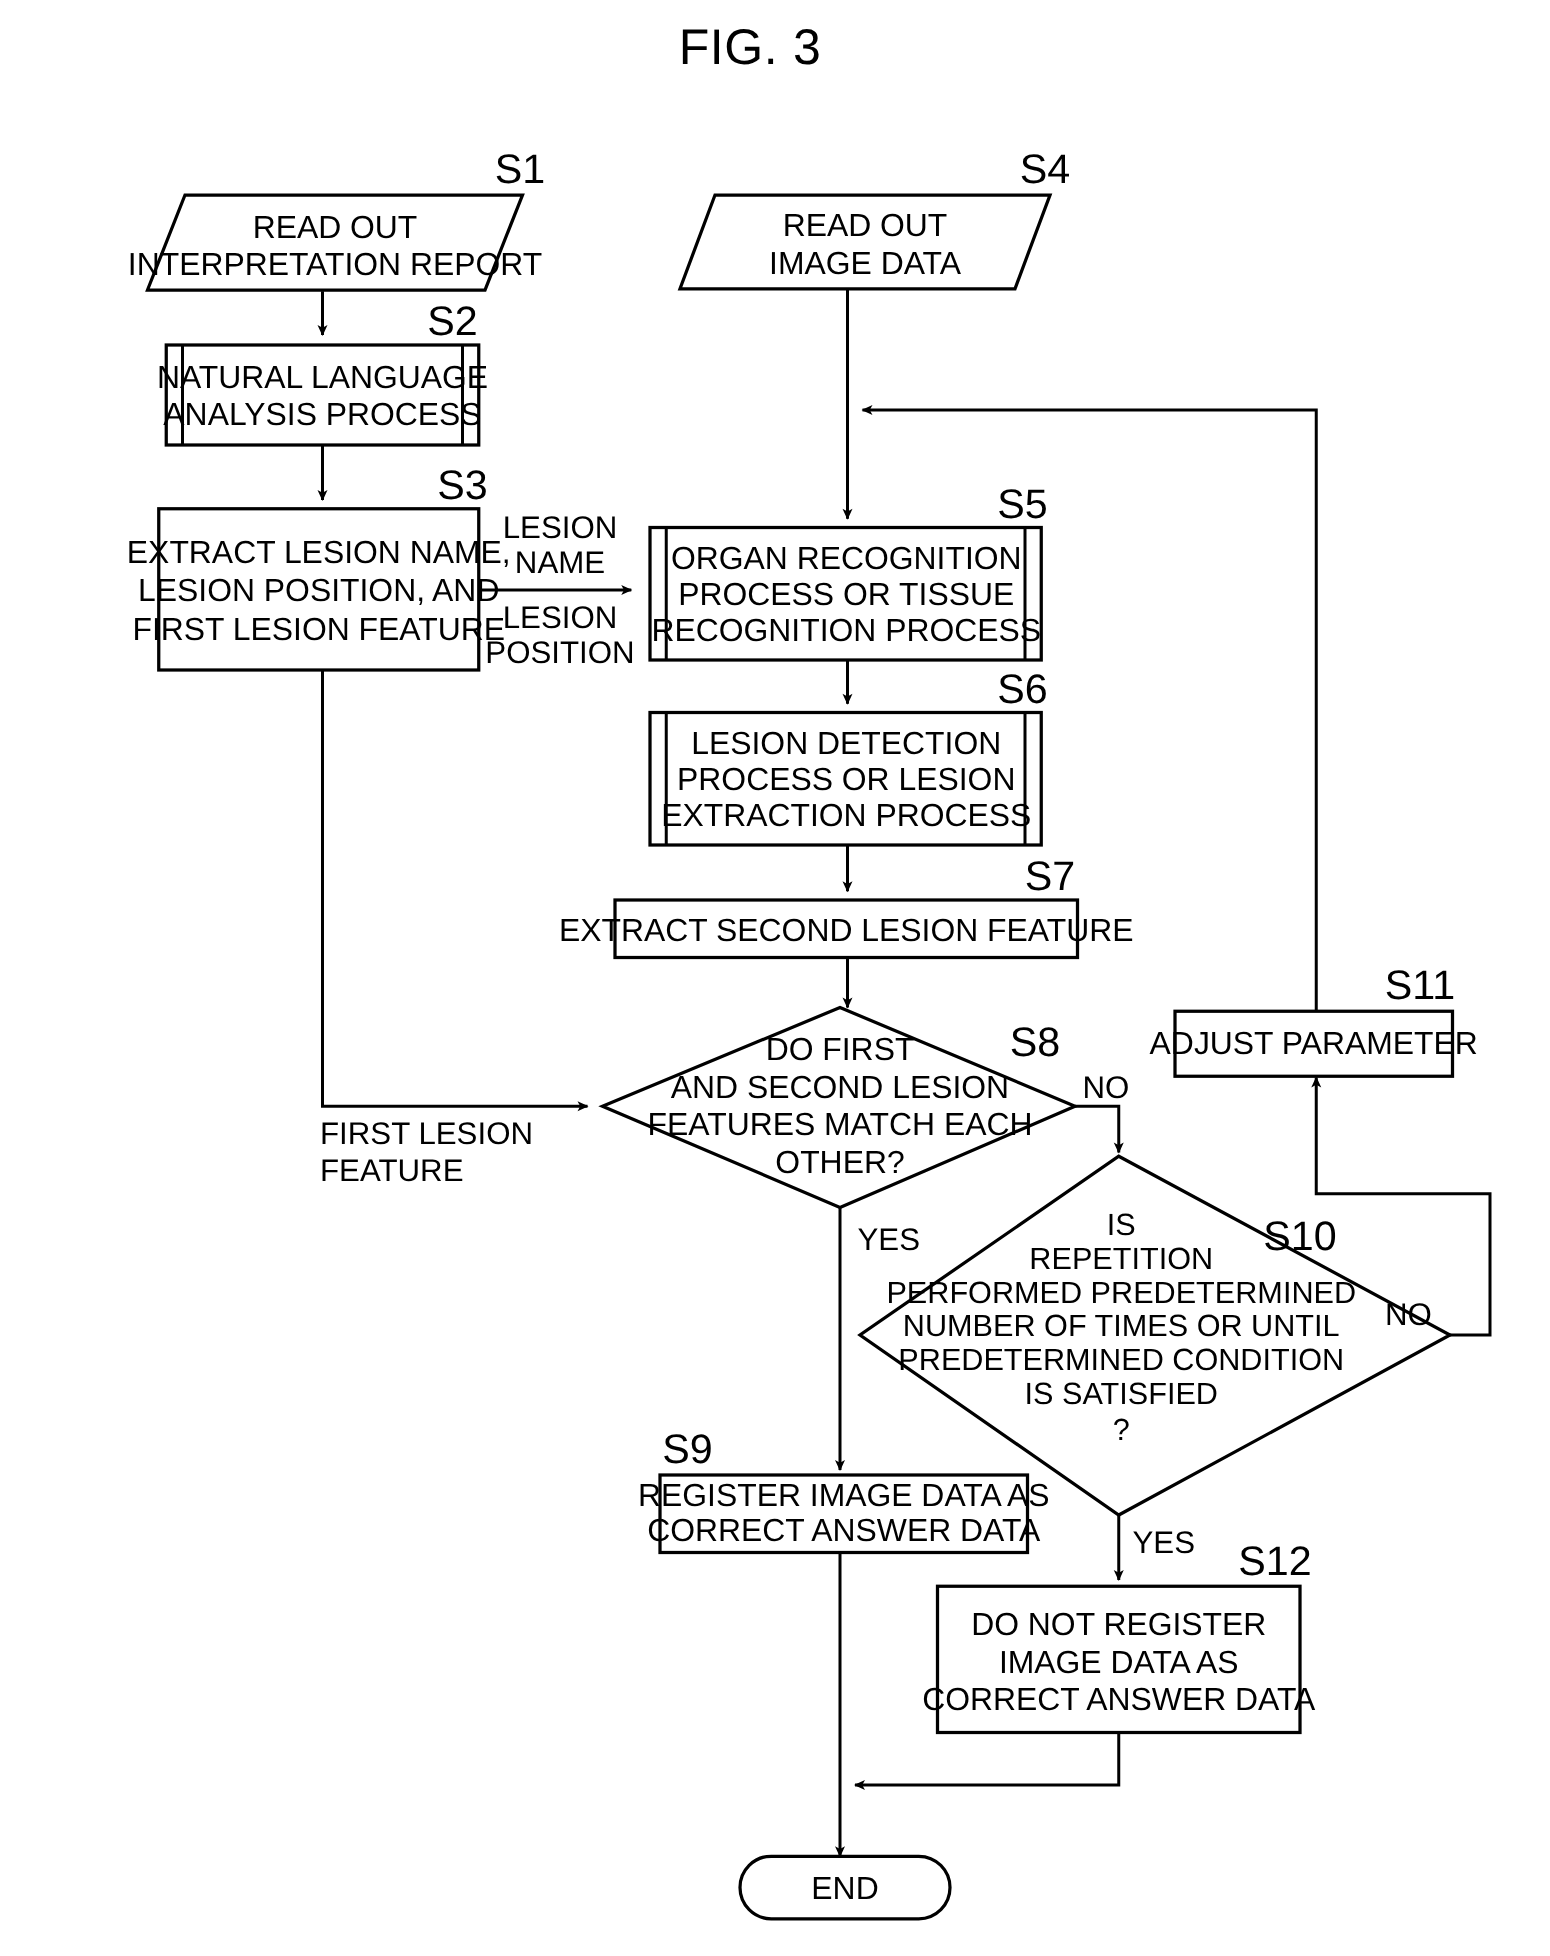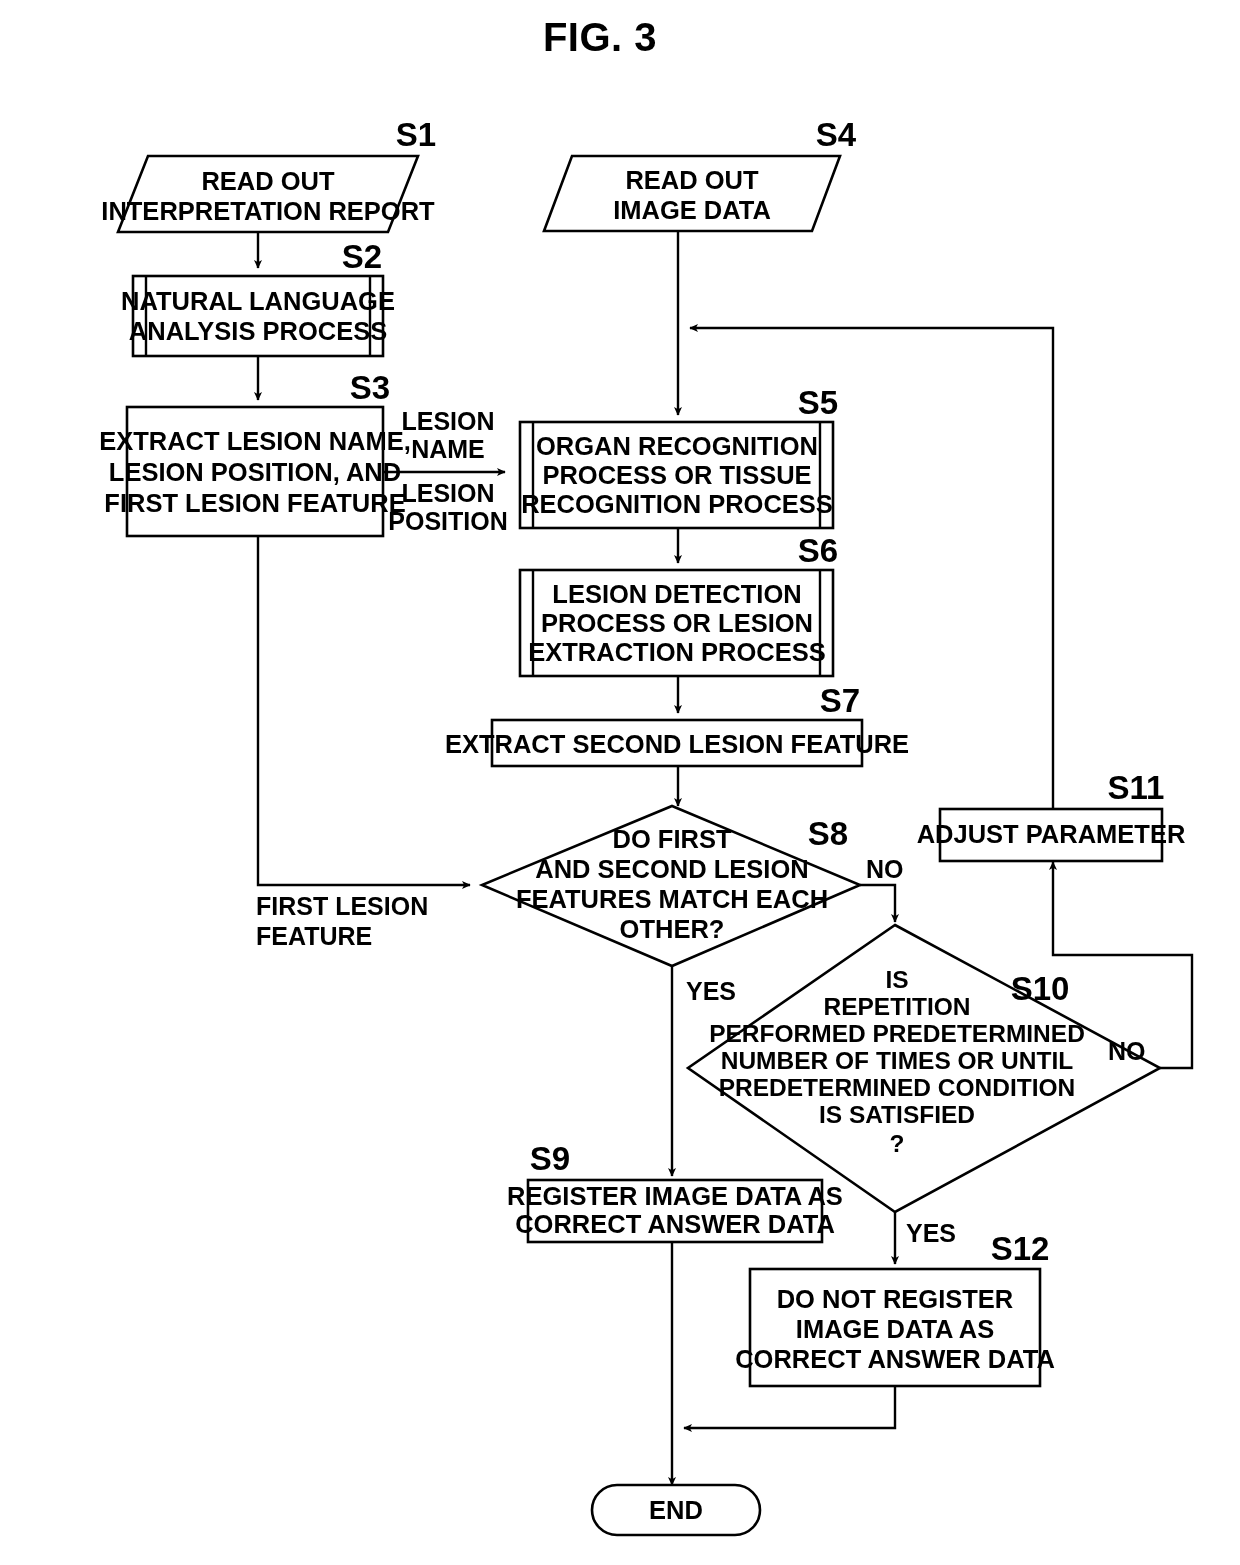--- a/index.html
+++ b/index.html
@@ -13,21 +13,20 @@
     font-family: "Liberation Sans", sans-serif;
     color: #000000;
     position: relative;
     overflow: hidden;
   }
   #figure-root {
     position: absolute;
     inset: 0;
     width: 1064px;
     height: 1565px;
-    font-weight: bold;
   }
   svg.flow {
     position: absolute;
     left: 0;
     top: 0;
     width: 1240px;
     height: 1565px;
   }
   .shape-fill { fill: #ffffff; stroke: #000000; stroke-width: 2.6; }
   .shape-inner { fill: none; stroke: #000000; stroke-width: 2.4; }

